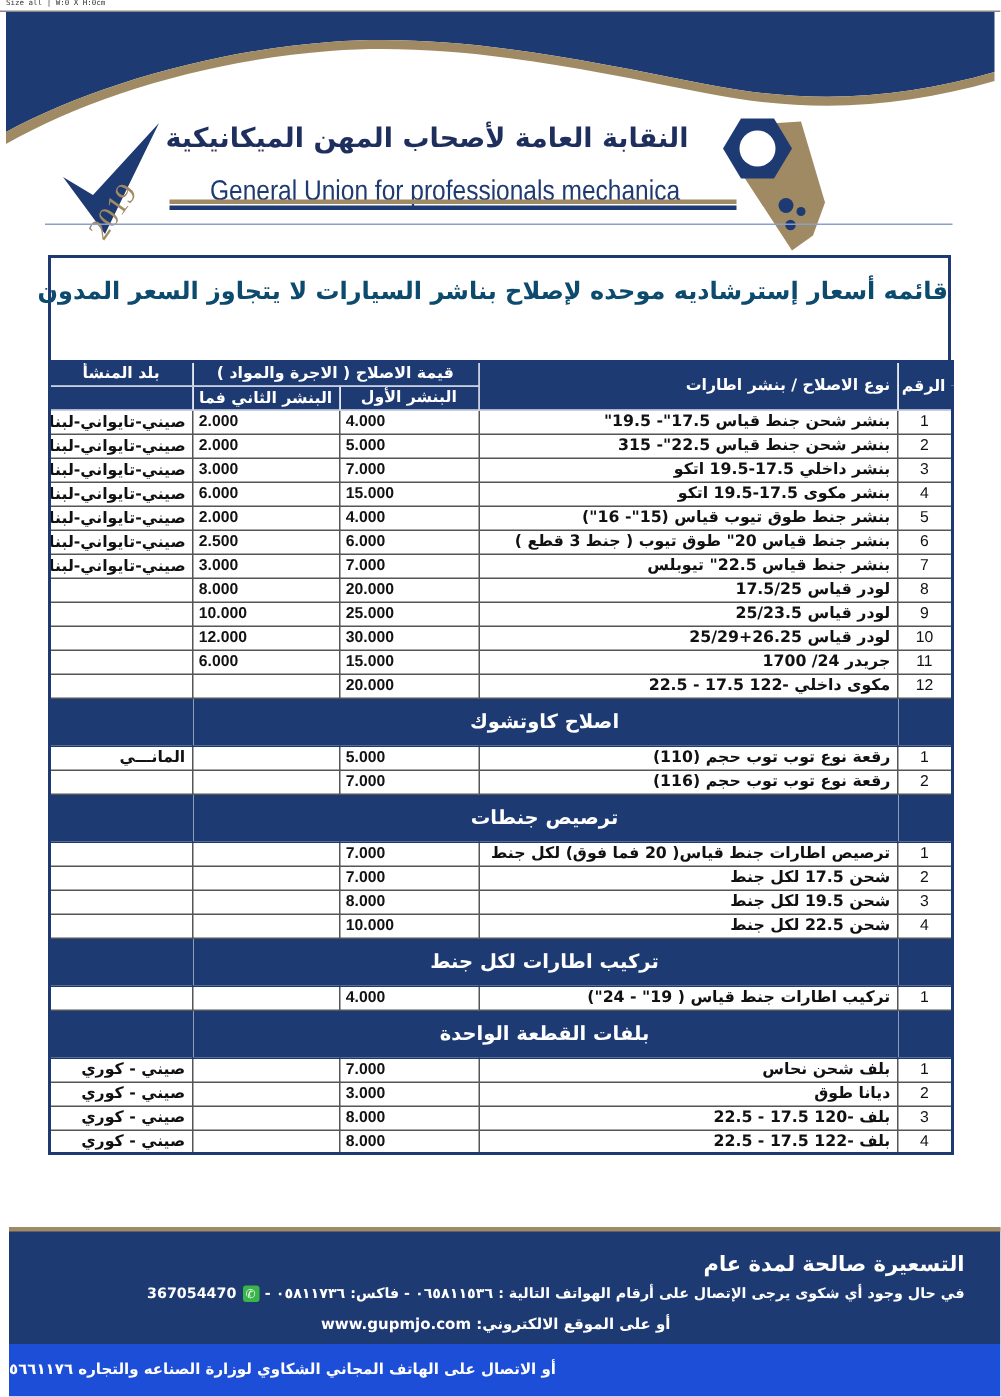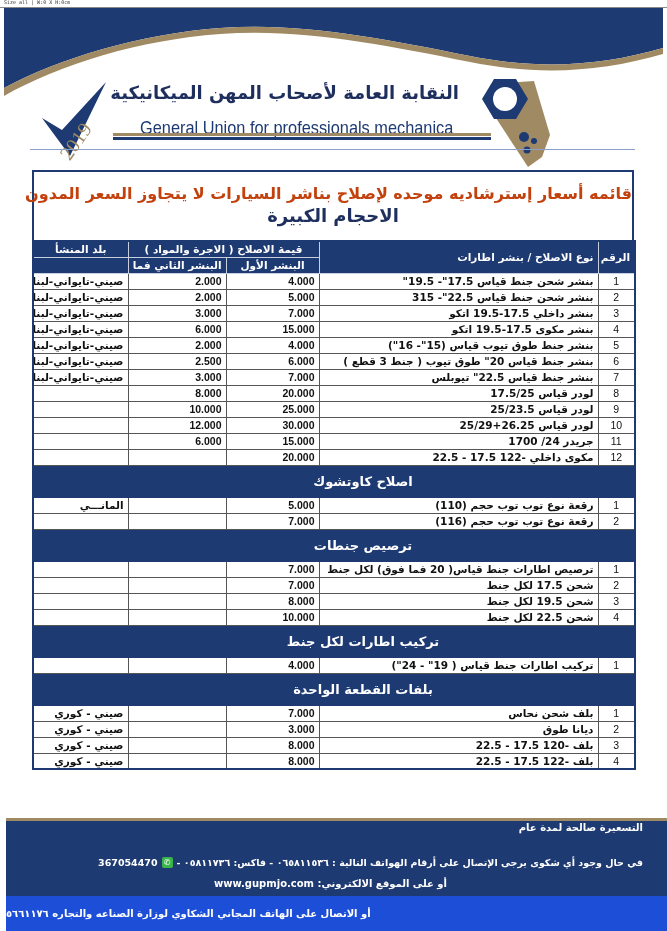--- a/index.html
+++ b/index.html
@@ -13,40 +13,40 @@
 
   .logo-area { position: absolute; left: 0; top: 60px; width: 667px; height: 110px; }
   .logo-ar { position: absolute; right: 208px; top: 22px; font-size: 18px; font-weight: bold; color: #1e2f5e; direction: rtl; white-space: nowrap; }
   .logo-en { position: absolute; left: 140px; top: 57px; font-family: "Liberation Sans", sans-serif; font-size: 19px; color: #1e3a73; white-space: nowrap; transform: scaleX(0.86); transform-origin: left center; }
   .logo-rule1 { position: absolute; left: 113px; top: 133px; width: 378px; height: 3px; background: #a08a63; }
   .logo-rule2 { position: absolute; left: 113px; top: 137px; width: 378px; height: 3px; background: #1e3a73; }
   .logo-rule3 { position: absolute; left: 30px; top: 149px; width: 605px; height: 1px; background: #8aa0c8; }
   .year { position: absolute; left: 56px; top: 70px; font-family: "Liberation Serif", serif; font-size: 20px; color: #a08a63; transform: rotate(-55deg); }
 
   .title-box { position: absolute; left: 32px; top: 170px; width: 602px; height: 70px; border: 2px solid #1e3a73; border-bottom: none; background: #fff; text-align: center; direction: rtl; }
-  .title-1 { font-size: 16px; font-weight: bold; color: #c2410c; margin-top: 12px; white-space: nowrap; }
+  .title-1 { font-size: 16px; font-weight: bold; color: #0c4a6e; margin-top: 12px; white-space: nowrap; }
   .title-2 { font-size: 18px; font-weight: bold; color: #1e2f5e; margin-top: 2px; }
 
   table.prices { position: absolute; left: 32px; top: 240px; width: 602px; border-collapse: collapse; direction: rtl; table-layout: fixed; border: 2px solid #1e3a73; }
   table.prices td, table.prices th { border: 1px solid #555; font-size: 10.5px; height: 16px; padding: 0 4px; white-space: nowrap; overflow: hidden; }
   table.prices th { background: #1e3a73; color: #fff; font-weight: bold; border-color: #c8cfe0; }
   th.h-num { font-size: 11px; }
   th.h-desc { font-size: 12px; text-align: right; }
   th.h-group { font-size: 11px; height: 20px; }
   th.h-sub { font-size: 8px; height: 18px; font-weight: normal; }
   th.h-origin { font-size: 10px; height: 20px; }
   td.c-num { text-align: center; font-family: "Liberation Sans", sans-serif; font-size: 11px; }
   td.c-desc { text-align: right; font-weight: bold; font-size: 10px; }
-  td.c-val { text-align: right; font-family: "Liberation Sans", sans-serif; font-weight: bold; font-size: 11px; }
+  td.c-val { text-align: left; font-family: "Liberation Sans", sans-serif; font-weight: bold; font-size: 11px; }
   td.c-origin { text-align: right; font-size: 9px; font-weight: bold; }
   tr.section td { background: #1e3a73; color: #fff; font-weight: bold; font-size: 13px; height: 32px; text-align: center; border-color: #1e3a73; }
 
   .footer { position: absolute; left: 6px; top: 818px; width: 661px; height: 113px; }
   .footer-blue { position: absolute; left: 0; top: 0; width: 661px; height: 78px; background: #1e3a73; border-top: 3px solid #a08a63; direction: rtl; color: #fff; }
-  .f-valid { position: absolute; right: 24px; top: 1px; font-size: 10px; font-weight: bold; }
+  .f-valid { position: absolute; right: 24px; top: 14px; font-size: 14px; font-weight: bold; }
   .f-complaint { position: absolute; right: 24px; top: 36px; font-size: 9.5px; font-weight: bold; white-space: nowrap; display: flex; align-items: center; gap: 4px; }
   .wa-icon { display: inline-block; width: 11px; height: 11px; background: #3bb54a; border-radius: 2px; color: #fff; font-size: 8px; line-height: 11px; text-align: center; }
   .f-web { position: absolute; right: 220px; top: 57px; font-size: 10px; font-weight: bold; white-space: nowrap; }
   .footer-gold { position: absolute; left: 0; top: 78px; width: 661px; height: 35px; background: #1d4ed8; color: #fff; direction: rtl; text-align: left; font-size: 10px; font-weight: bold; line-height: 35px; }
 </style>
 </head>
 <body>
 
 <div class="topbar">
   <span>Size all | W:0 X H:0cm</span>
@@ -72,21 +72,20 @@
     <circle cx="62" cy="66" r="3" fill="#1e3a73"></circle>
     <circle cx="55" cy="75" r="3.5" fill="#1e3a73"></circle>
   </svg>
   <div class="logo-rule1" style="top:73px"></div>
   <div class="logo-rule2" style="top:77px"></div>
   <div class="logo-rule3" style="top:89px"></div>
 </div>
 
 <div class="title-box">
   <div class="title-1">قائمه أسعار إسترشاديه موحده لإصلاح بناشر السيارات لا يتجاوز السعر المدون</div>
-  <div class="title-2">الاحجام الكبيرة</div>
 </div>
 
 <table class="prices">
   <colgroup>
     <col style="width:37px">
     <col style="width:279px">
     <col style="width:93px">
     <col style="width:98px">
     <col style="width:95px">
   </colgroup>

